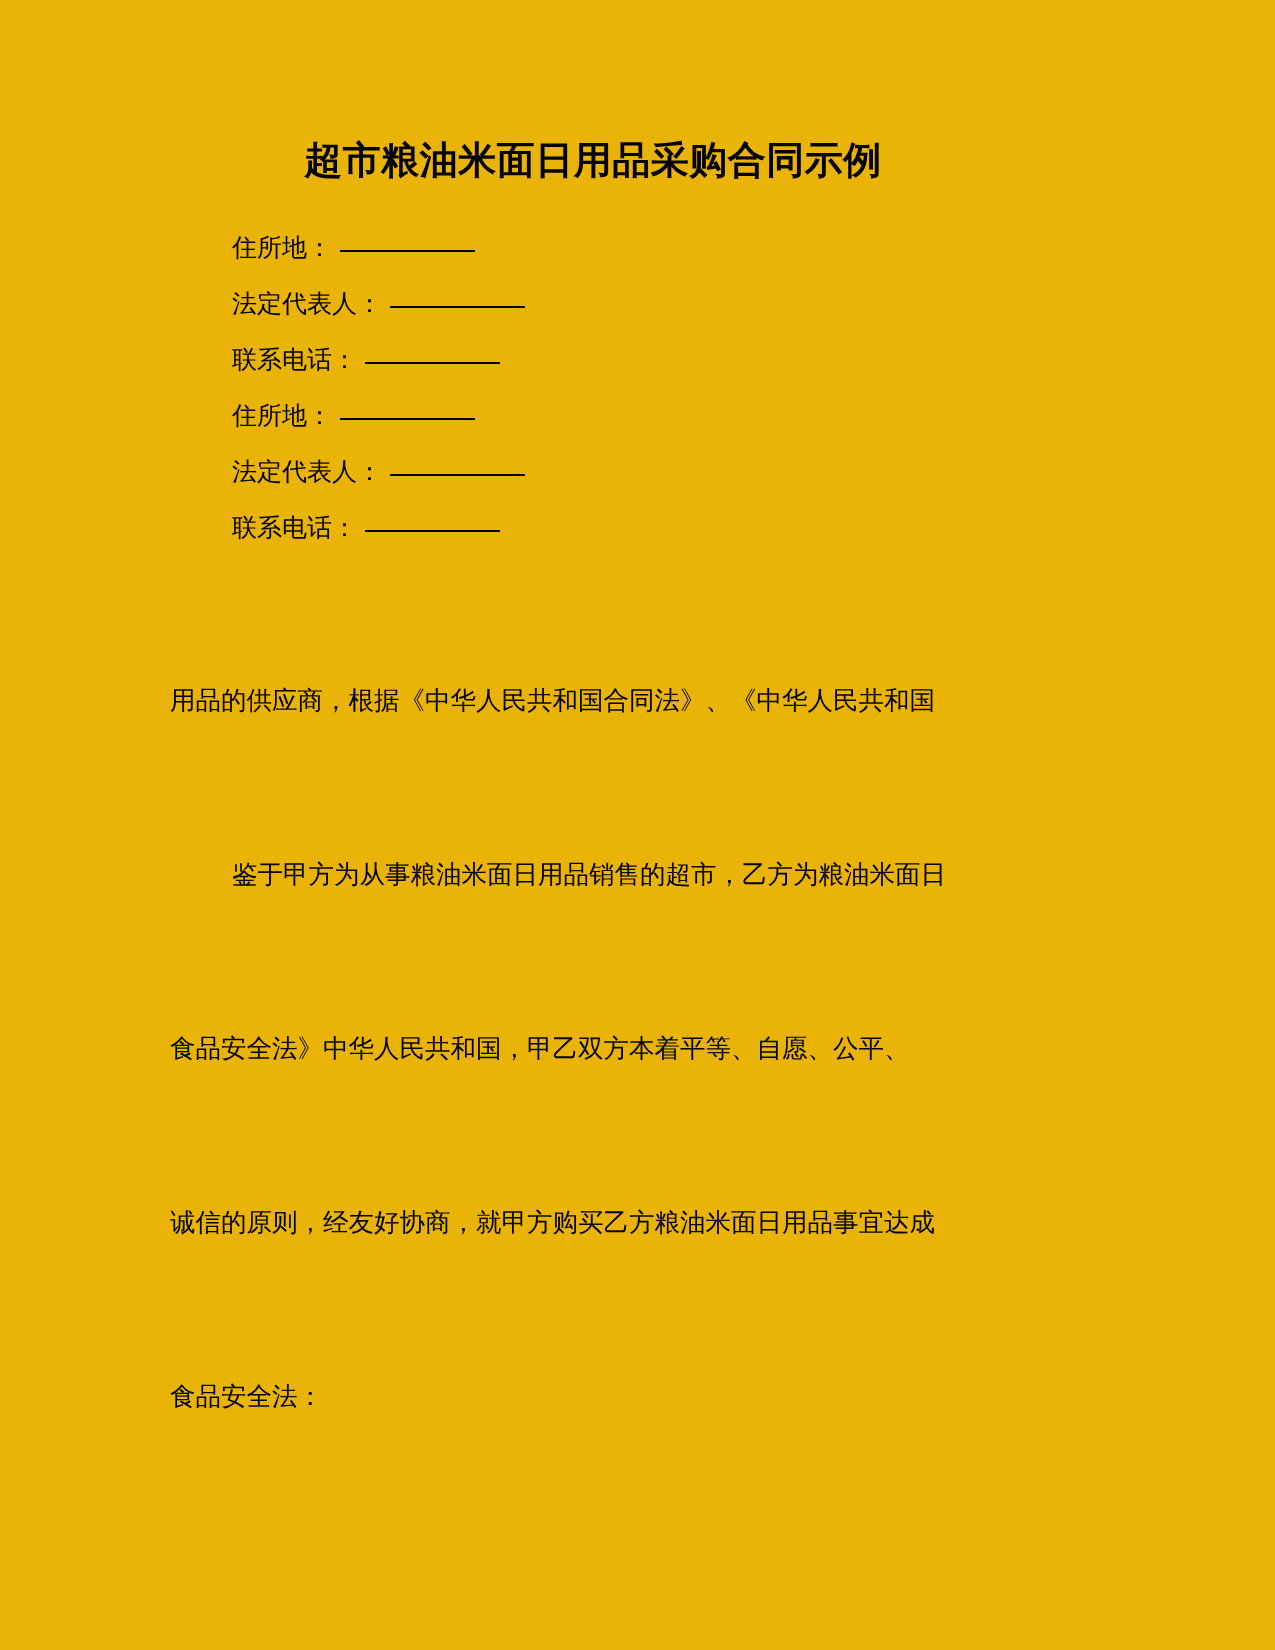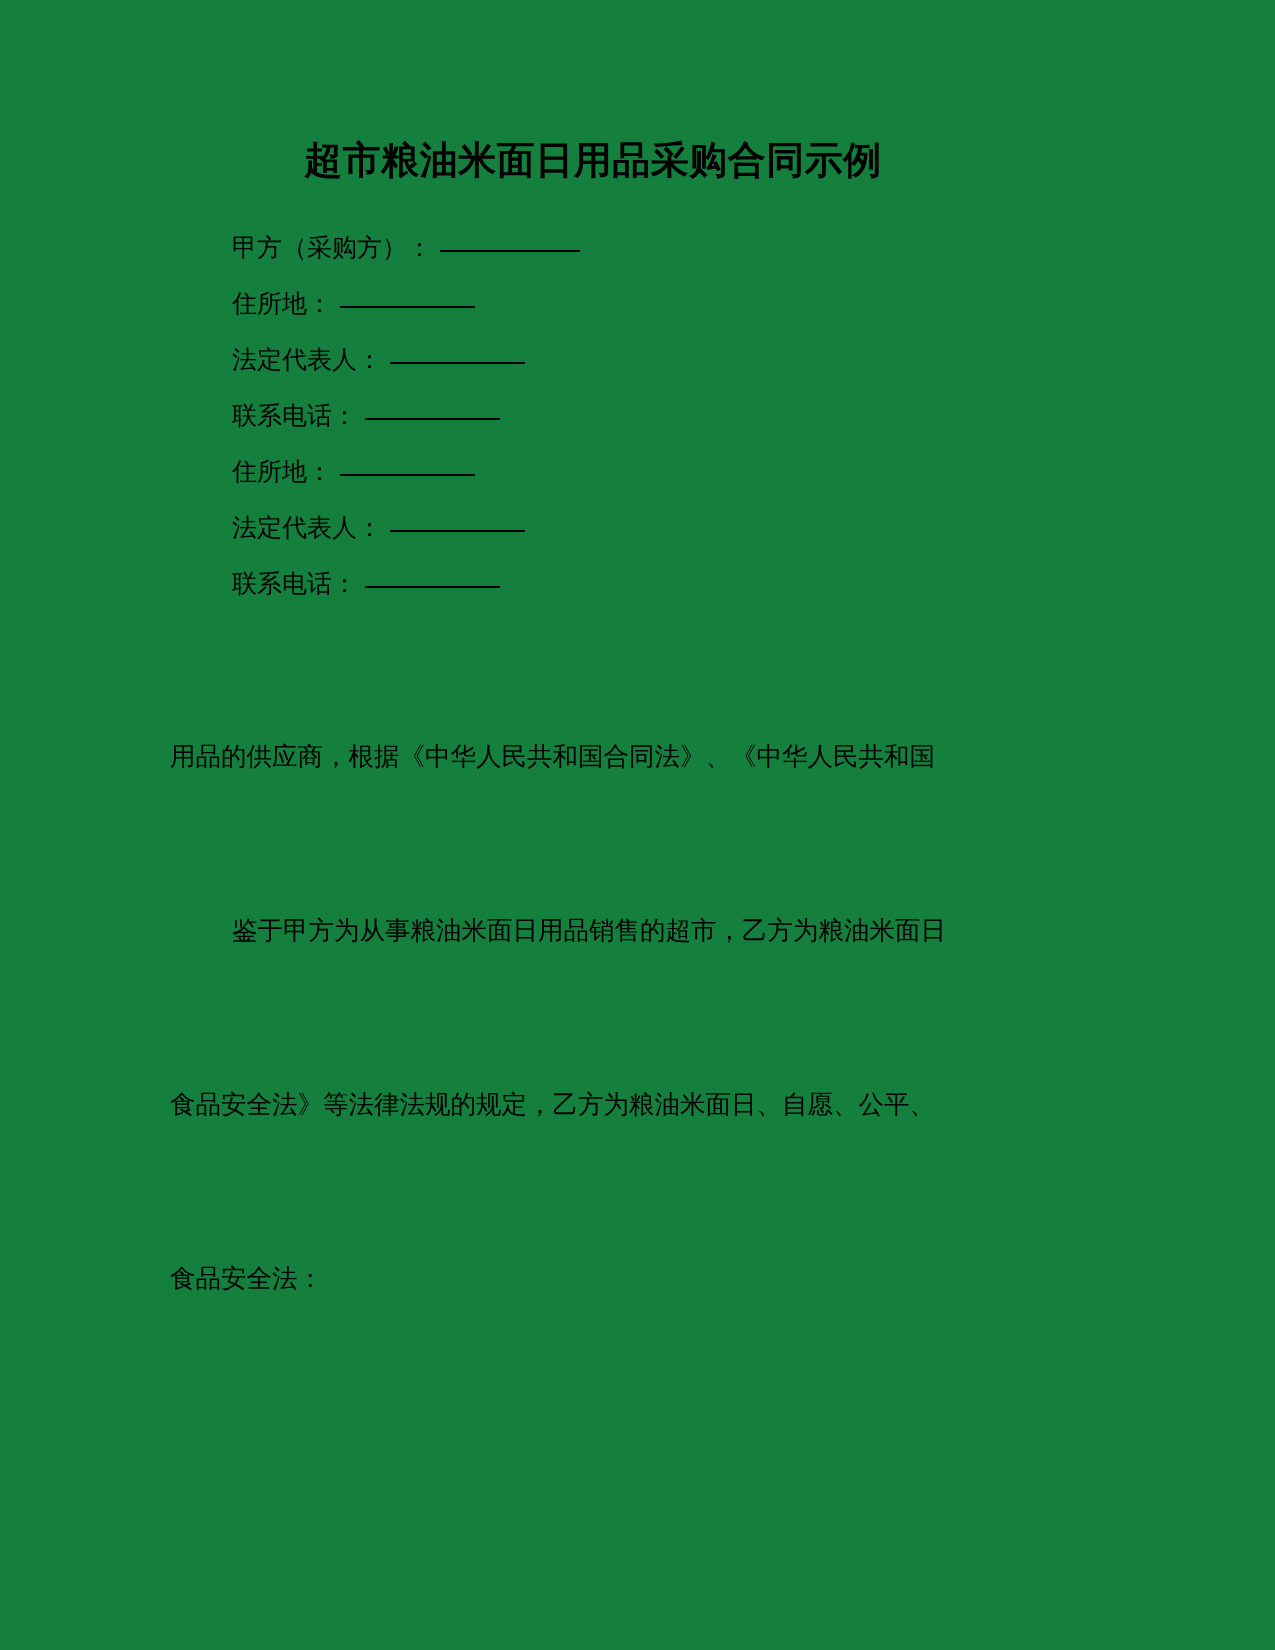--- a/index.html
+++ b/index.html
@@ -10,21 +10,21 @@
   }
   body {
     font-family: "Liberation Serif", "DejaVu Serif", serif;
     color: #000000;
   }
   .page {
     position: relative;
     width: 1275px;
     height: 1650px;
     margin: 0 auto;
-    background: #15803d;
+    background: #eab308;
     overflow: hidden;
     box-sizing: border-box;
   }
   .content {
     position: absolute;
     left: 170px;
     top: 0;
     width: 846px;
   }
 
@@ -89,23 +89,20 @@
 <body>
 
 <div class="page">
   <div class="content">
 
     <h1 class="doc-title">超市粮油米面日用品采购合同示例</h1>
 
     <div class="field-block">
 
 
-      <div class="field-row">
-        <span class="field-label">甲方（采购方）：</span><span class="blank wide"></span>
-      </div>
 
       <div class="field-row">
         <span class="field-label">住所地：</span><span class="blank"></span>
       </div>
 
       <div class="field-row">
         <span class="field-label">法定代表人：</span><span class="blank"></span>
       </div>
 
       <div class="field-row">
@@ -123,18 +120,19 @@
 
       <div class="field-row">
         <span class="field-label">联系电话：</span><span class="blank"></span>
       </div>
 
     </div>
 
     <div class="para para-lines">
       <span class="pline">用品的供应商，根据《中华人民共和国合同法》、《中华人民共和国</span>
       <span class="pline indent">鉴于甲方为从事粮油米面日用品销售的超市，乙方为粮油米面日</span>
-      <span class="pline">食品安全法》等法律法规的规定，乙方为粮油米面日、自愿、公平、</span>
+      <span class="pline">食品安全法》中华人民共和国，甲乙双方本着平等、自愿、公平、</span>
+      <span class="pline">诚信的原则，经友好协商，就甲方购买乙方粮油米面日用品事宜达成</span>
       <span class="pline">食品安全法：</span>
     </div>
 
   </div>
 </div>
 
 </body></html>

